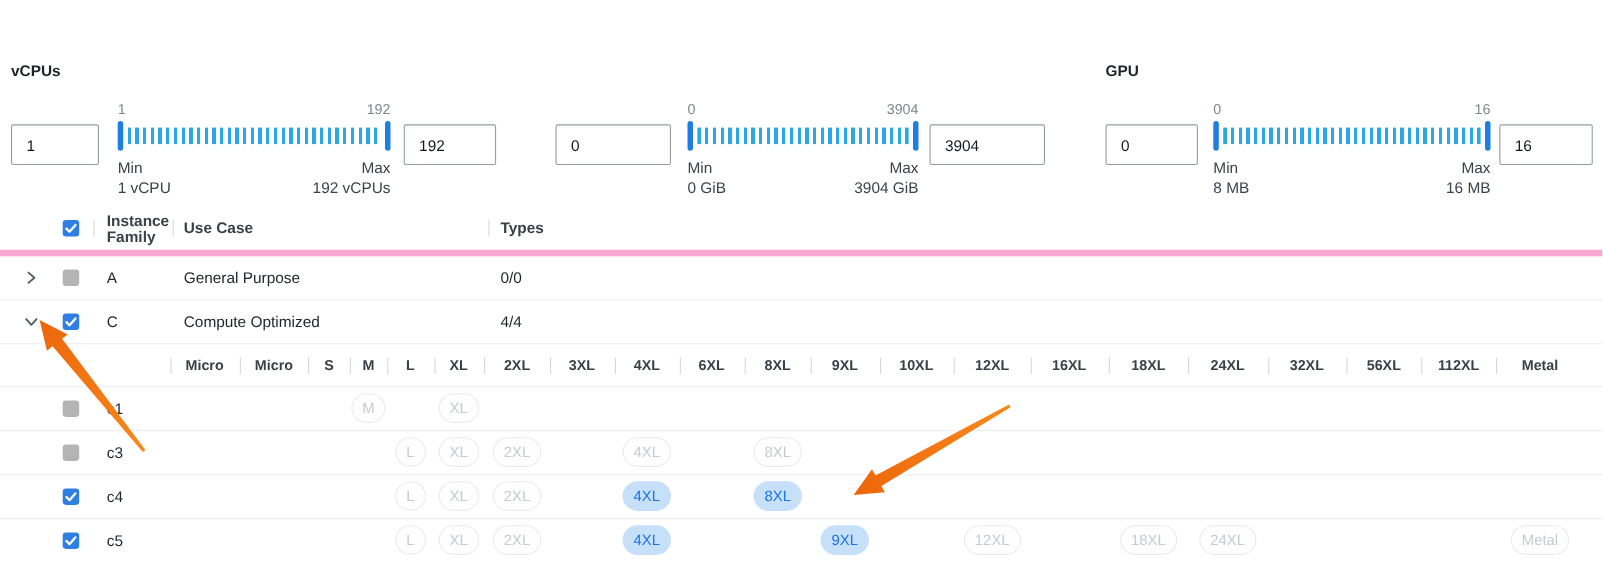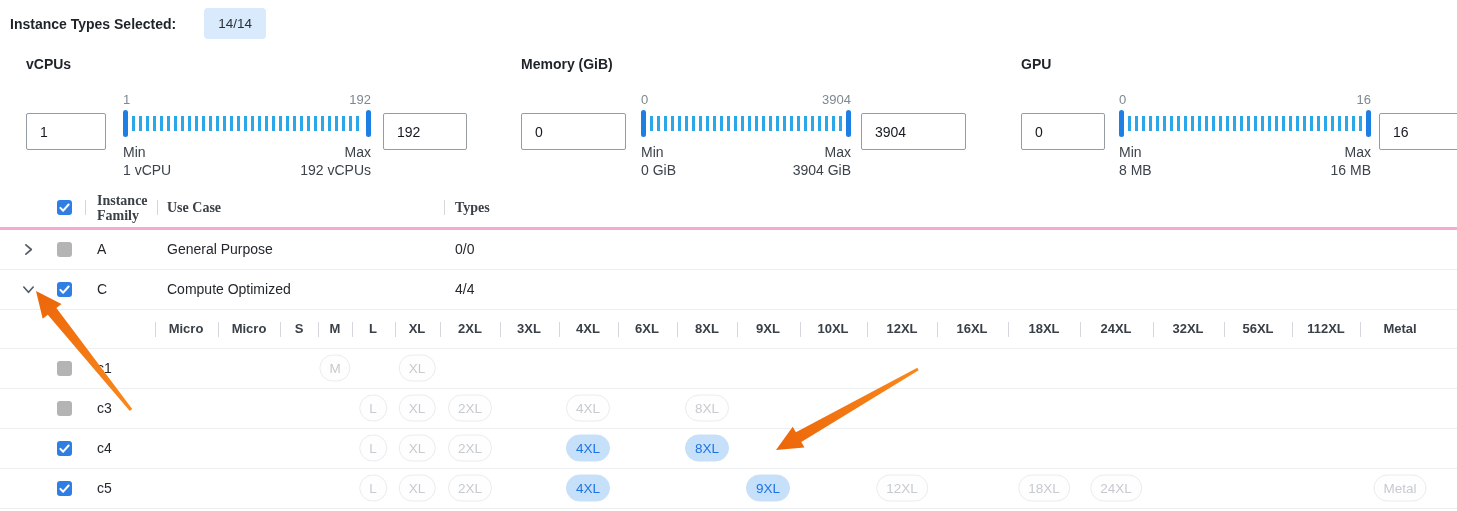--- a/index.html
+++ b/index.html
@@ -6,21 +6,21 @@
   .page{position:relative;width:1457px;height:511px;background:#ffffff;overflow:hidden;
         font-family:"Liberation Sans",sans-serif;color:#23282e;}
 
   
   .topbar{position:absolute;top:8px;left:10px;height:31px;display:flex;align-items:center;}
   .top-label{font-size:14px;font-weight:bold;color:#1e2329;}
   .badge{margin-left:28px;background:#d8eafc;color:#2b3138;font-size:13.5px;
          padding:8px 14px;border-radius:4px;}
 
   
-  .filters{position:absolute;top:56px;left:16px;right:0;height:128px;}
+  .filters{position:absolute;top:56px;left:0;right:0;height:128px;}
   .fgroup{position:absolute;top:0;height:128px;}
   .g1{left:10px;width:441px;} .g2{left:505px;width:445px;} .g3{left:1005px;width:443px;}
   .ftitle{font-size:14px;font-weight:bold;color:#1e2329;}
   .fin{position:absolute;top:57px;height:37px;border:1px solid #949ca4;border-radius:2px;
        font-family:"Liberation Sans",sans-serif;font-size:14px;color:#16191f;
        padding:0 4px 0 13px;box-sizing:border-box;background:#fff;outline:none;}
   .g1 .fin.l{left:0;width:80px;}  .g1 .fin.r{left:357px;width:84px;}
   .g2 .fin.l{left:0;width:105px;} .g2 .fin.r{left:340px;width:105px;}
   .g3 .fin.l{left:0;width:84px;}  .g3 .fin.r{left:358px;width:85px;}
   .slider{position:absolute;top:36px;}
@@ -30,21 +30,21 @@
   .ticks{position:absolute;left:9px;right:9px;top:6px;height:15px;
          background:repeating-linear-gradient(to right,#2aa7e9 0px,#2aa7e9 3px,transparent 3px,transparent 7px);}
   .handle{position:absolute;top:0;width:5px;height:27px;border-radius:3px;background:#1d7fe3;}
   .handle.hl{left:0;} .handle.hr{right:0;}
   .mm{display:flex;justify-content:space-between;margin-top:6px;font-size:14px;color:#3c434b;line-height:18px;gap:22px;}
   .mmcol.r{text-align:right;}
 
   
   .itable{position:absolute;top:188px;left:0;width:1457px;}
   .trow{position:relative;height:39px;border-bottom:1px solid #eceef0;}
-  .trow.head{border-bottom:3px solid #f9a8d4;font-family:Liberation Serif, serif;}
+  .trow.head{border-bottom:6px solid #f9a8d4;}
   .celltext{position:absolute;top:0;height:39px;line-height:39px;font-size:14px;color:#23282e;}
   .hdr{font-weight:bold;color:#3a4047;text-align:right;}
   .hdr2{position:absolute;left:97px;top:5px;width:64px;font-size:14px;font-weight:bold;
         color:#3a4047;line-height:15px;}
   .vsep{position:absolute;top:12px;width:1px;height:15px;background:#d4d8dc;}
   .cb{position:absolute;left:57px;top:12px;width:15px;height:15px;border-radius:3px;}
   .cb.checked{background:#2e7ee3;} .cb.gray{background:#b4b4b4;}
   .cb svg{display:block;width:15px;height:15px;}
   .chev{position:absolute;left:21px;top:12px;width:15px;height:15px;color:#545c66;cursor:pointer;}
   .chev svg{display:block;width:15px;height:15px;}
@@ -57,24 +57,20 @@
   .pill.selected{border:1px solid #c7e0f9;background:#c7e0f9;color:#1a73e8;}
 
   
   .arrows{position:absolute;top:0;left:0;pointer-events:none;}
 </style>
 </head>
 <body>
 
 <div class="page">
 
-  <div class="topbar">
-    <span class="top-label">Instance Types Selected:</span>
-    <span class="badge">14/14</span>
-  </div>
 
   <div class="filters">
 
     <section class="fgroup g1">
       <div class="ftitle">vCPUs</div>
       <input class="fin l" value="1" style="">
       <div class="slider">
         <div class="slabels">
           <span>1</span>
           <span>192</span>
@@ -92,21 +88,20 @@
           <div class="mmcol r">
             <div>Max</div>
             <div>192 vCPUs</div>
           </div>
         </div>
       </div>
       <input class="fin r" value="192" style="">
     </section>
 
     <section class="fgroup g2">
-      <div class="ftitle">Memory (GiB)</div>
       <input class="fin l" value="0" style="">
       <div class="slider">
         <div class="slabels">
           <span>0</span>
           <span>3904</span>
         </div>
         <div class="track">
           <div class="ticks"></div>
           <div class="handle hl"></div>
           <div class="handle hr"></div>

